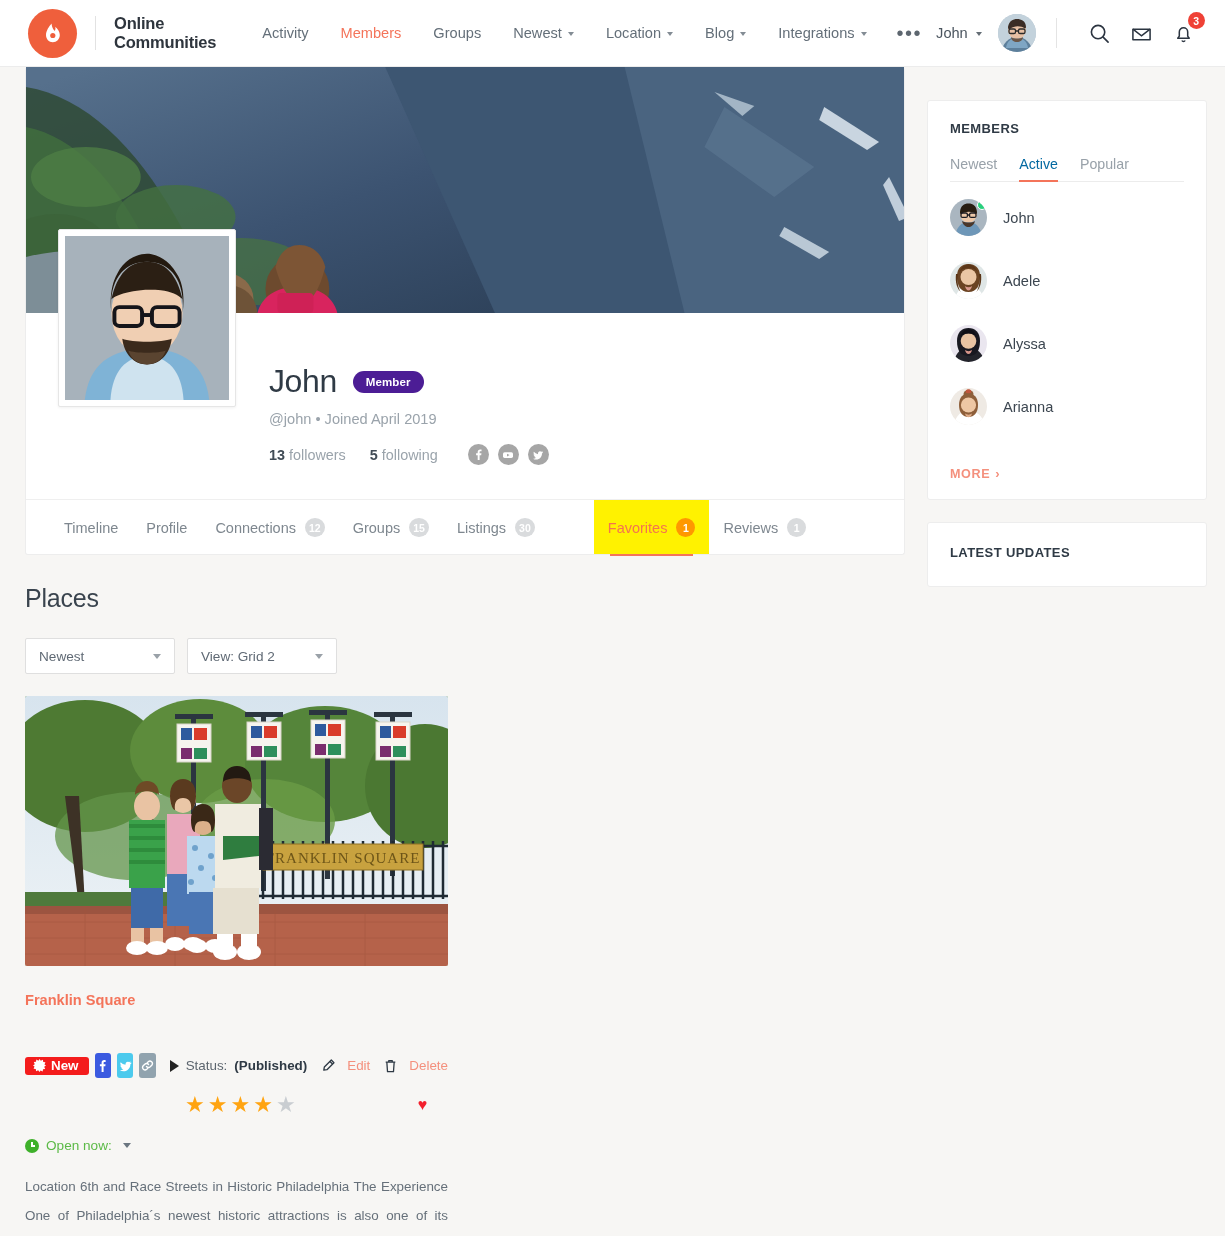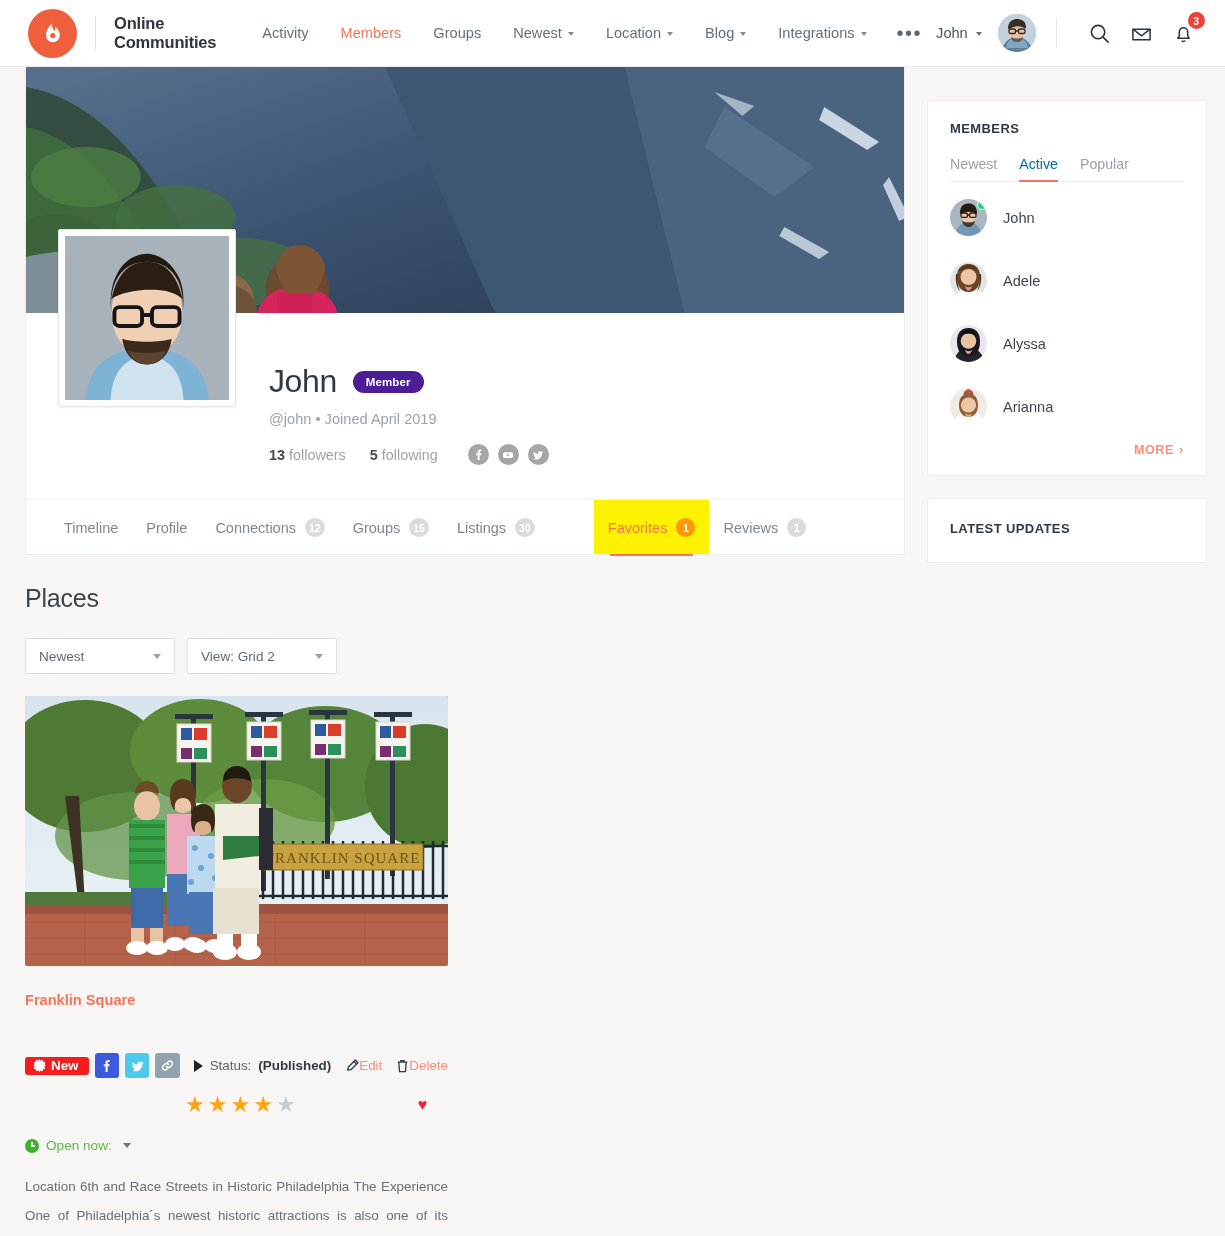--- a/index.html
+++ b/index.html
@@ -161,21 +161,21 @@
     width:27px;height:25px;border-radius:3px; margin-left:6px;
     display:flex;align-items:center;justify-content:center;color:#fff;cursor:pointer;
   }
   .sq-fb { background:#3b5ae0; }
   .sq-tw { background:#4ccaed; }
   .sq-lk { background:#91a3ae; }
   .status-wrap { display:flex; align-items:center; gap:7px; margin-left:14px; font-size:13.4px; color:#5c656e; }
   .play-tri { width:0;height:0;border-top:6px solid transparent;border-bottom:6px solid transparent;border-left:9px solid #222; }
   .status-wrap b { color:#2f3a45; }
   .act-link { color:#f4907d; font-size:13.4px; cursor:pointer; }
-  .mini-ico { margin-left: 14px; display:flex; align-items:center; gap:0; cursor:pointer;justify-content:space-between;}
+  .mini-ico { margin-left: 14px; display:flex; align-items:center; gap:12px; cursor:pointer;justify-content:space-between;}
 
   .rating-row { display:flex; align-items:center; margin-top: 16px; padding-left: 160px; }
   .stars { display:flex; gap:3px; font-size: 22px; line-height: 1; }
   .star-on { color:#ffa411; }
   .star-off { color:#c9cdd1; }
   .heart { color:#f3202d; font-size: 16px; margin-left: 122px; cursor:pointer; }
 
   .open-now { display:flex; align-items:center; gap:7px; margin-top: 22px; font-size:13.6px; color:#5cba47; cursor:pointer;}
   .clock {
     width:14px;height:14px;border-radius:50%;background:#3eb02a;position:relative;flex:0 0 auto;
@@ -204,22 +204,22 @@
   .mem-row { display:flex; align-items:center; gap:16px; padding: 13px 0; cursor:pointer;}
   .mem-av {
     width:37px;height:37px;border-radius:50%;position:relative;flex:0 0 auto;overflow:hidden;
   }
   .mem-av .dot {
     position:absolute; right:0; top:1px; width:10px;height:10px;border-radius:50%;
     background:#27d17c; border:1.5px solid #fff;
   }
   .mem-name { font-size:14.6px; color:#3c4650; }
   .more-link {
-    text-align:right; color:#f4907d; font-size:12.6px; font-weight:bold;
-    letter-spacing:.6px; margin-top:4px; cursor:pointer;
+    text-align:left; color:#f4907d; font-size:12.6px; font-weight:bold;
+    letter-spacing:.6px; margin-top:28px; cursor:pointer;
   }
   .more-link .chev { font-size: 13px; margin-left:5px; }
 
   .widget-2 { margin-top: 22px; padding: 22px 22px 26px; }
 </style>
 </head>
 <body>
 
 <div class="site-header">
   <div class="brand">

